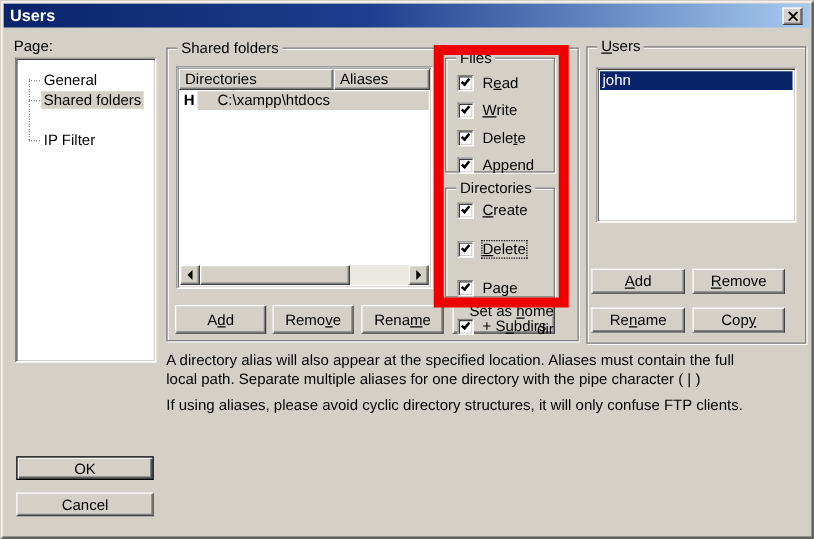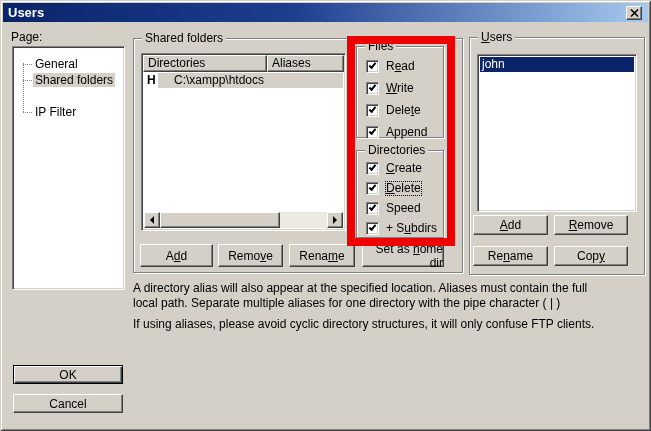--- a/index.html
+++ b/index.html
@@ -63,24 +63,24 @@
     box-shadow: inset 1px 1px 0 #404040, inset -1px -1px 0 #d4d0c8; position:relative; margin-right:7px; flex:none; }
   .cb .chk { position:absolute; left:2px; top:2px; width:7px; height:4px;
     border-left:2px solid #000; border-bottom:2px solid #000; transform:rotate(-50deg); }
   .cblabel { line-height:13px; white-space:nowrap; }
   .focus-dotted { outline:1px dotted #000; }
 
   .files-group { left:356px; top:46px; width:88px; height:92px; }
   .dirs-group  { left:356px; top:150px; width:88px; height:88px; }
   .cbcol { position:absolute; left:9px; right:2px; display:flex; flex-direction:column; }
   .files-group .cbcol { top:13px; gap:9px; }
-  .dirs-group  .cbcol { top:11px; gap:7px; }
-
-  
-  .users-list { position:absolute; left:477px; top:54px; width:160px; height:158px; }
+  .dirs-group  .cbcol { top:11px; gap:18px; }
+
+  
+  .users-list { position:absolute; left:477px; top:54px; width:160px; height:124px; }
   .user-row { position:absolute; left:2px; top:2px; right:2px; height:15px; line-height:15px;
     background:#0a246a; color:#fff; padding-left:2px; }
 
   
   .help { position:absolute; left:133px; width:472px; line-height:15px; }
 
   
   .annot { position:absolute; left:347px; top:36px; width:108px; height:210px;
     border:8px solid #ee0000; pointer-events:none; z-index:50; }
 </style>
@@ -195,21 +195,21 @@
       <div class="cbrow">
         <span class="cb">
             <span class="chk"></span>
           </span>
         <span class="cblabel focus-dotted"><span></span><span class="ac">D</span><span>elete</span></span>
       </div>
       <div class="cbrow">
         <span class="cb">
             <span class="chk"></span>
           </span>
-        <span class="cblabel"><span>Speed</span><span class="ac"></span><span></span></span>
+        <span class="cblabel"><span>Page</span><span class="ac"></span><span></span></span>
       </div>
       <div class="cbrow">
         <span class="cb">
             <span class="chk"></span>
           </span>
         <span class="cblabel"><span>+ S</span><span class="ac">u</span><span>bdirs</span></span>
       </div>
     </div>
   </div>
 

